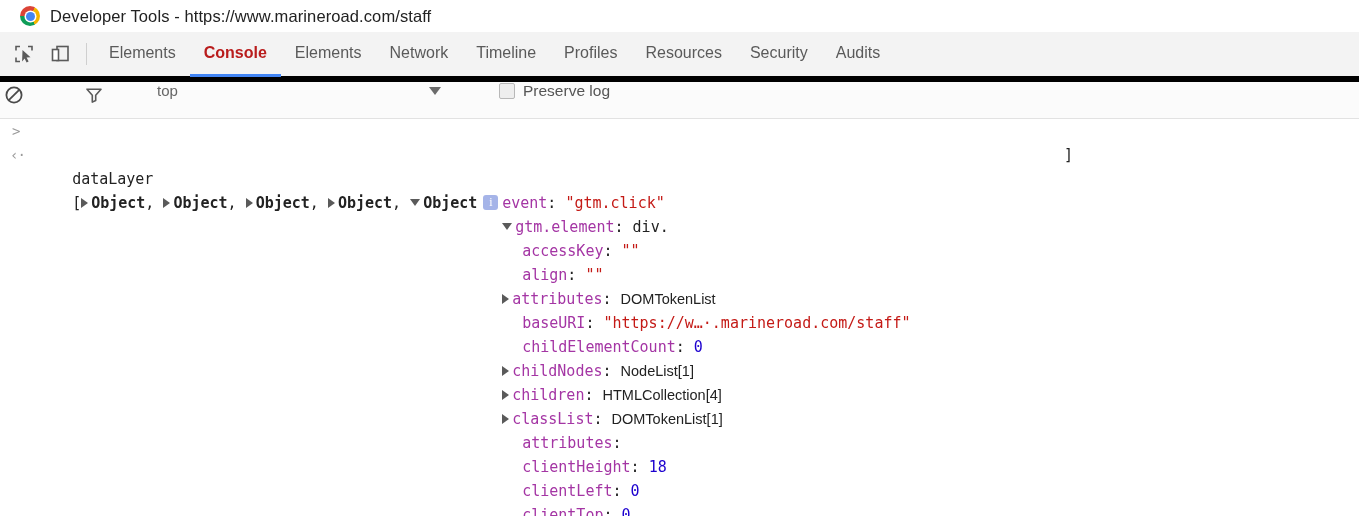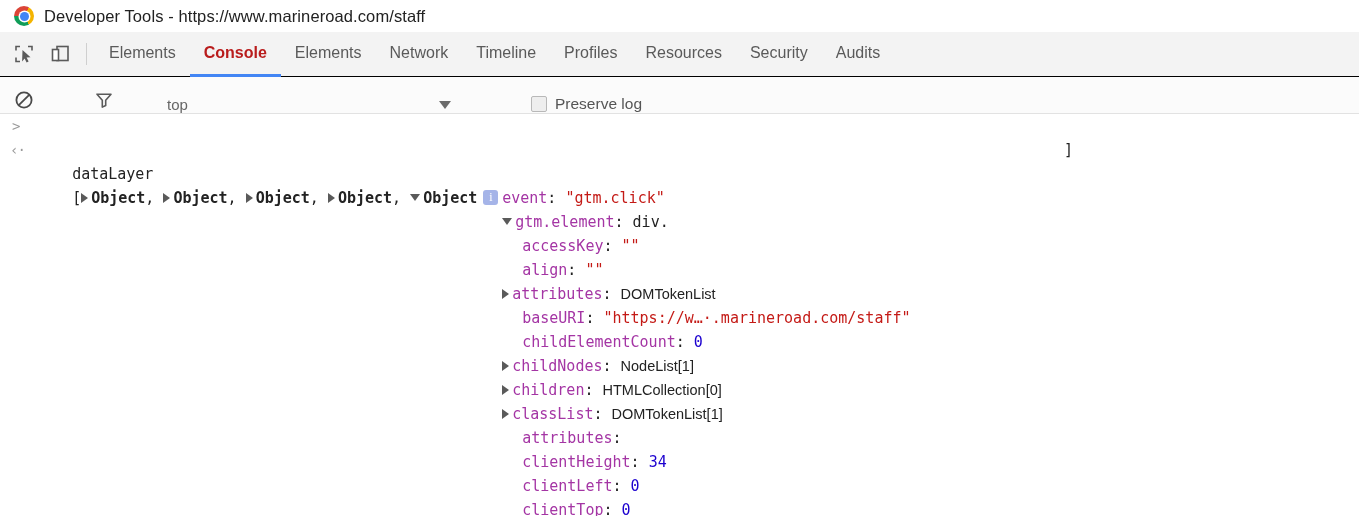--- a/index.html
+++ b/index.html
@@ -14,21 +14,21 @@
     font-family: "Liberation Sans", sans-serif;
     color: #333;
     -webkit-font-smoothing: antialiased;
   }
 
   
   .titlebar {
     height: 32px;
     display: flex;
     align-items: center;
-    padding-left: 14px;
+    padding-left: 20px;
     background: #ffffff;
   }
   .chrome-logo {
     width: 20px;
     height: 20px;
     border-radius: 50%;
     position: relative;
     flex: 0 0 auto;
     background:
       conic-gradient(from -90deg,
@@ -51,21 +51,21 @@
     font-size: 16.5px;
     color: #222;
     white-space: nowrap;
     letter-spacing: 0.1px;
   }
 
   
   .tabstrip {
     height: 44px;
     background: #f3f3f3;
-    border-bottom: 1px solid #000000;
+    border-bottom: 6px solid #000000;
     display: flex;
     align-items: stretch;
     padding-left: 6px;
     text-align: center;
   }
   .tool-icons {
     display: flex;
     align-items: center;
     gap: 8px;
     padding: 0 10px 0 4px;
@@ -105,22 +105,22 @@
     border-bottom-color: #4285f4;
     font-weight: bold;
   }
 
   
   .filterbar {
     height: 36px;
     background: #fbfbfb;
     border-bottom: 1px solid #e2e2e2;
     display: flex;
-    align-items: flex-end;
-    padding-left: 11px;
+    align-items: flex-start;
+    padding-left: 1px;
     position: relative;
     gap: 42px;
   }
   .filterbar .icon-btn { width: 26px; height: 26px; }
   .context-select {
     display: flex;
     align-items: center;
     flex: 0 0 auto;
     margin-left: 8px;
     width: 300px;
@@ -134,21 +134,20 @@
     position: absolute;
     left: 272px;
     width: 0; height: 0;
     border-left: 6px solid transparent;
     border-right: 6px solid transparent;
     border-top: 8px solid #6b6b6b;
   }
   .preserve-wrap {
     display: flex;
     align-items: center;
-    margin-left: 22px;
     gap: 8px;
   }
   .checkbox {
     width: 14px;
     height: 14px;
     border: 1px solid #b8b8b8;
     border-radius: 2px;
     background: #eeeeee;
   }
   .preserve-label {
@@ -333,33 +332,33 @@
 
     <div class="line indent2">
       <span class="prop">childElementCount</span><span class="plain">: </span><span class="num">0</span>
     </div>
 
     <div class="line indent2-tri">
       <span class="tri closed"></span><span class="prop">childNodes</span><span class="plain">: </span><span class="native">NodeList[1]</span>
     </div>
 
     <div class="line indent2-tri">
-      <span class="tri closed"></span><span class="prop">children</span><span class="plain">: </span><span class="native">HTMLCollection[0]</span>
+      <span class="tri closed"></span><span class="prop">children</span><span class="plain">: </span><span class="native">HTMLCollection[4]</span>
     </div>
 
     <div class="line indent2-tri">
       <span class="tri closed"></span><span class="prop">classList</span><span class="plain">: </span><span class="native">DOMTokenList[1]</span>
     </div>
 
     <div class="line indent2">
       <span class="prop">attributes</span><span class="plain">:</span><span class="str"></span>
     </div>
 
     <div class="line indent2">
-      <span class="prop">clientHeight</span><span class="plain">: </span><span class="num">34</span>
+      <span class="prop">clientHeight</span><span class="plain">: </span><span class="num">18</span>
     </div>
 
     <div class="line indent2">
       <span class="prop">clientLeft</span><span class="plain">: </span><span class="num">0</span>
     </div>
 
     <div class="line indent2">
       <span class="prop">clientTop</span><span class="plain">: </span><span class="num">0</span>
     </div>
 

